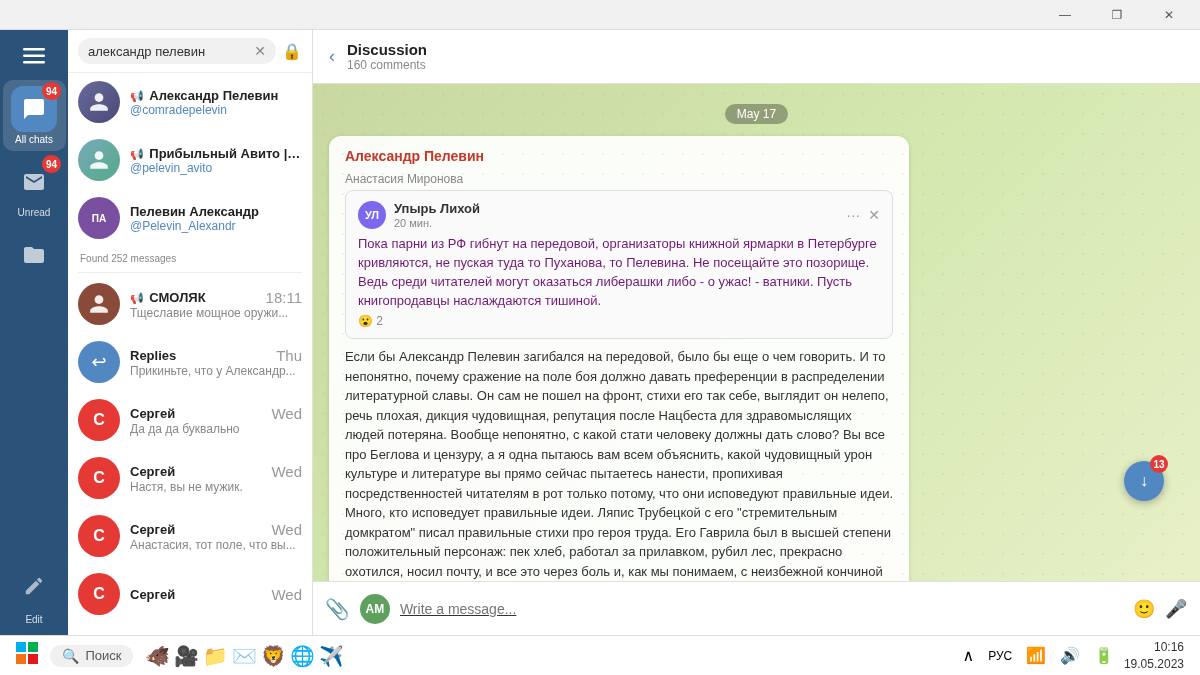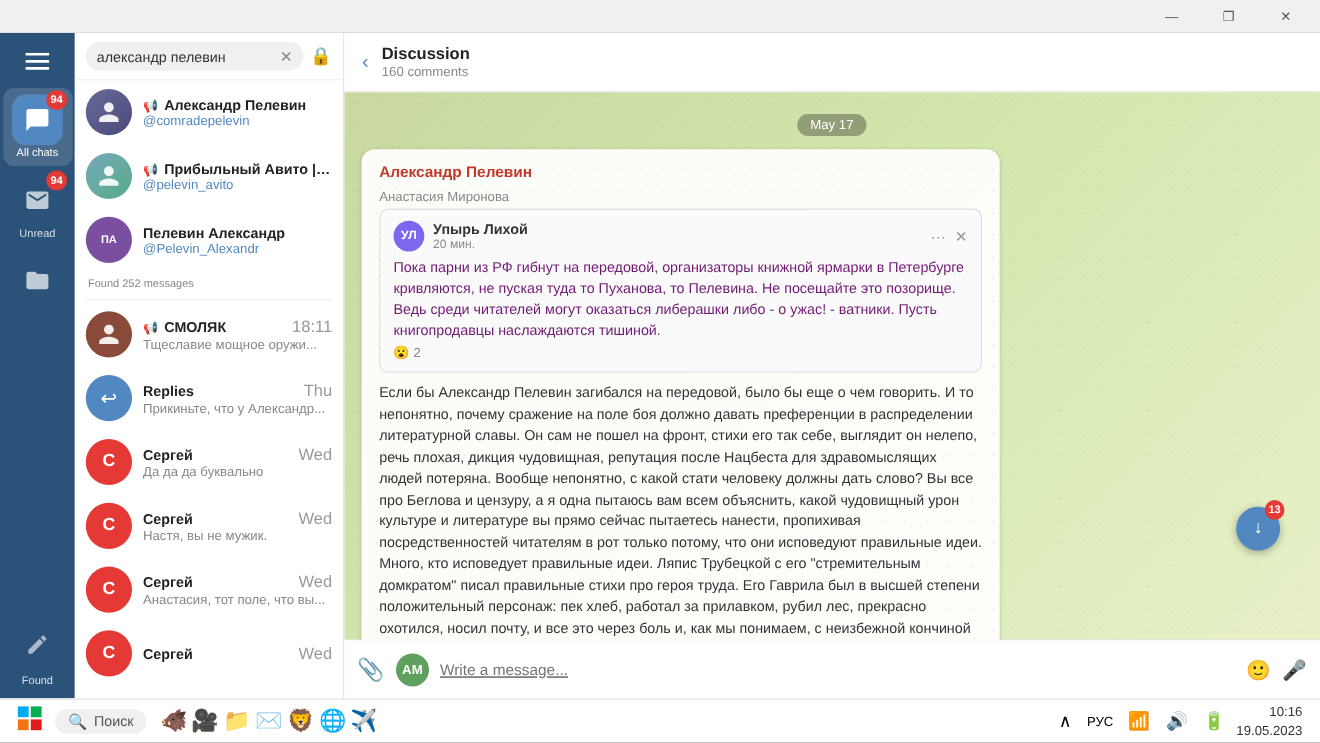--- a/index.html
+++ b/index.html
@@ -294,21 +294,21 @@
       </div>
 
       <div class="sidebar-spacer"></div>
       <div class="sidebar-bottom">
 
         <div class="sidebar-icon-btn">
           <svg width="22" height="22" viewBox="0 0 24 24" fill="rgba(255,255,255,0.6)">
             <path d="M3 17.25V21h3.75L17.81 9.94l-3.75-3.75L3 17.25zM20.71 7.04c.39-.39.39-1.02 0-1.41l-2.34-2.34a1 1 0 0 0-1.41 0l-1.83 1.83 3.75 3.75 1.83-1.83z"></path>
           </svg>
         </div>
-        <span class="sidebar-nav-label">Found</span>
+        <span class="sidebar-nav-label">Edit</span>
       </div>
     </div>
 
     <div class="chat-list-panel">
 
       <div class="search-bar">
         <div class="search-input-wrap">
           <input class="search-input" type="text" value="александр пелевин" style="">
           <span class="search-clear">✕</span>
         </div>

